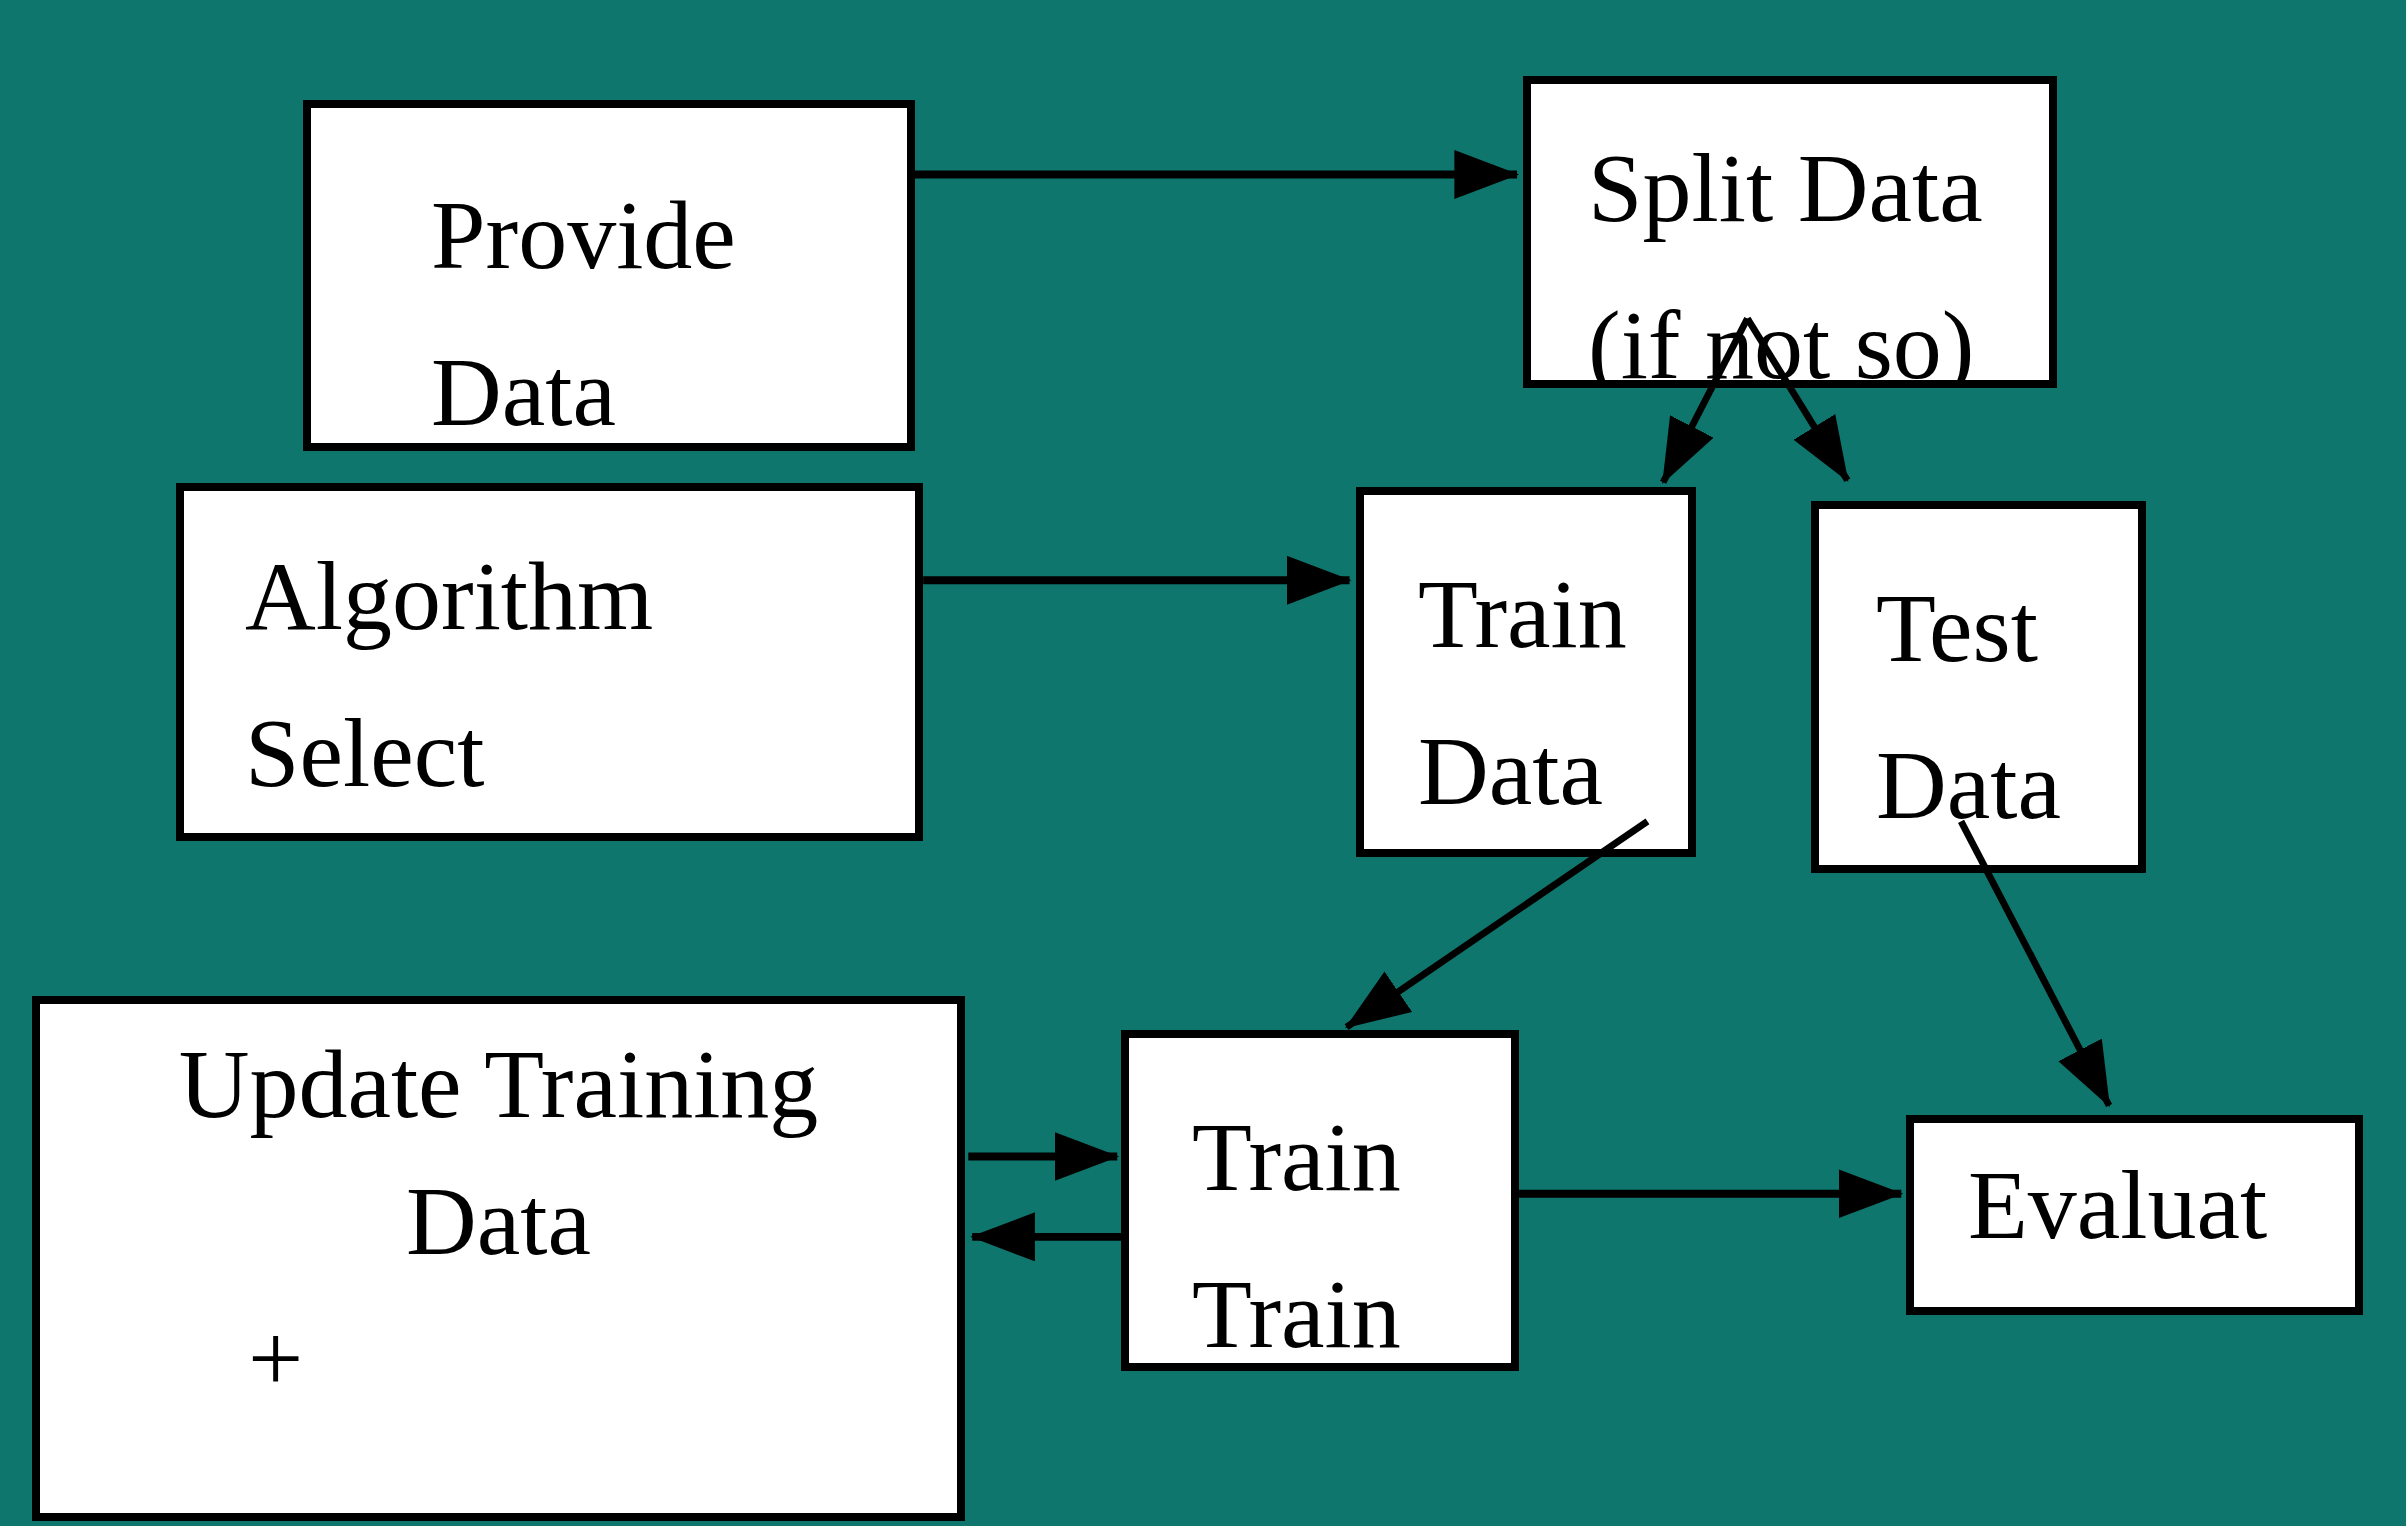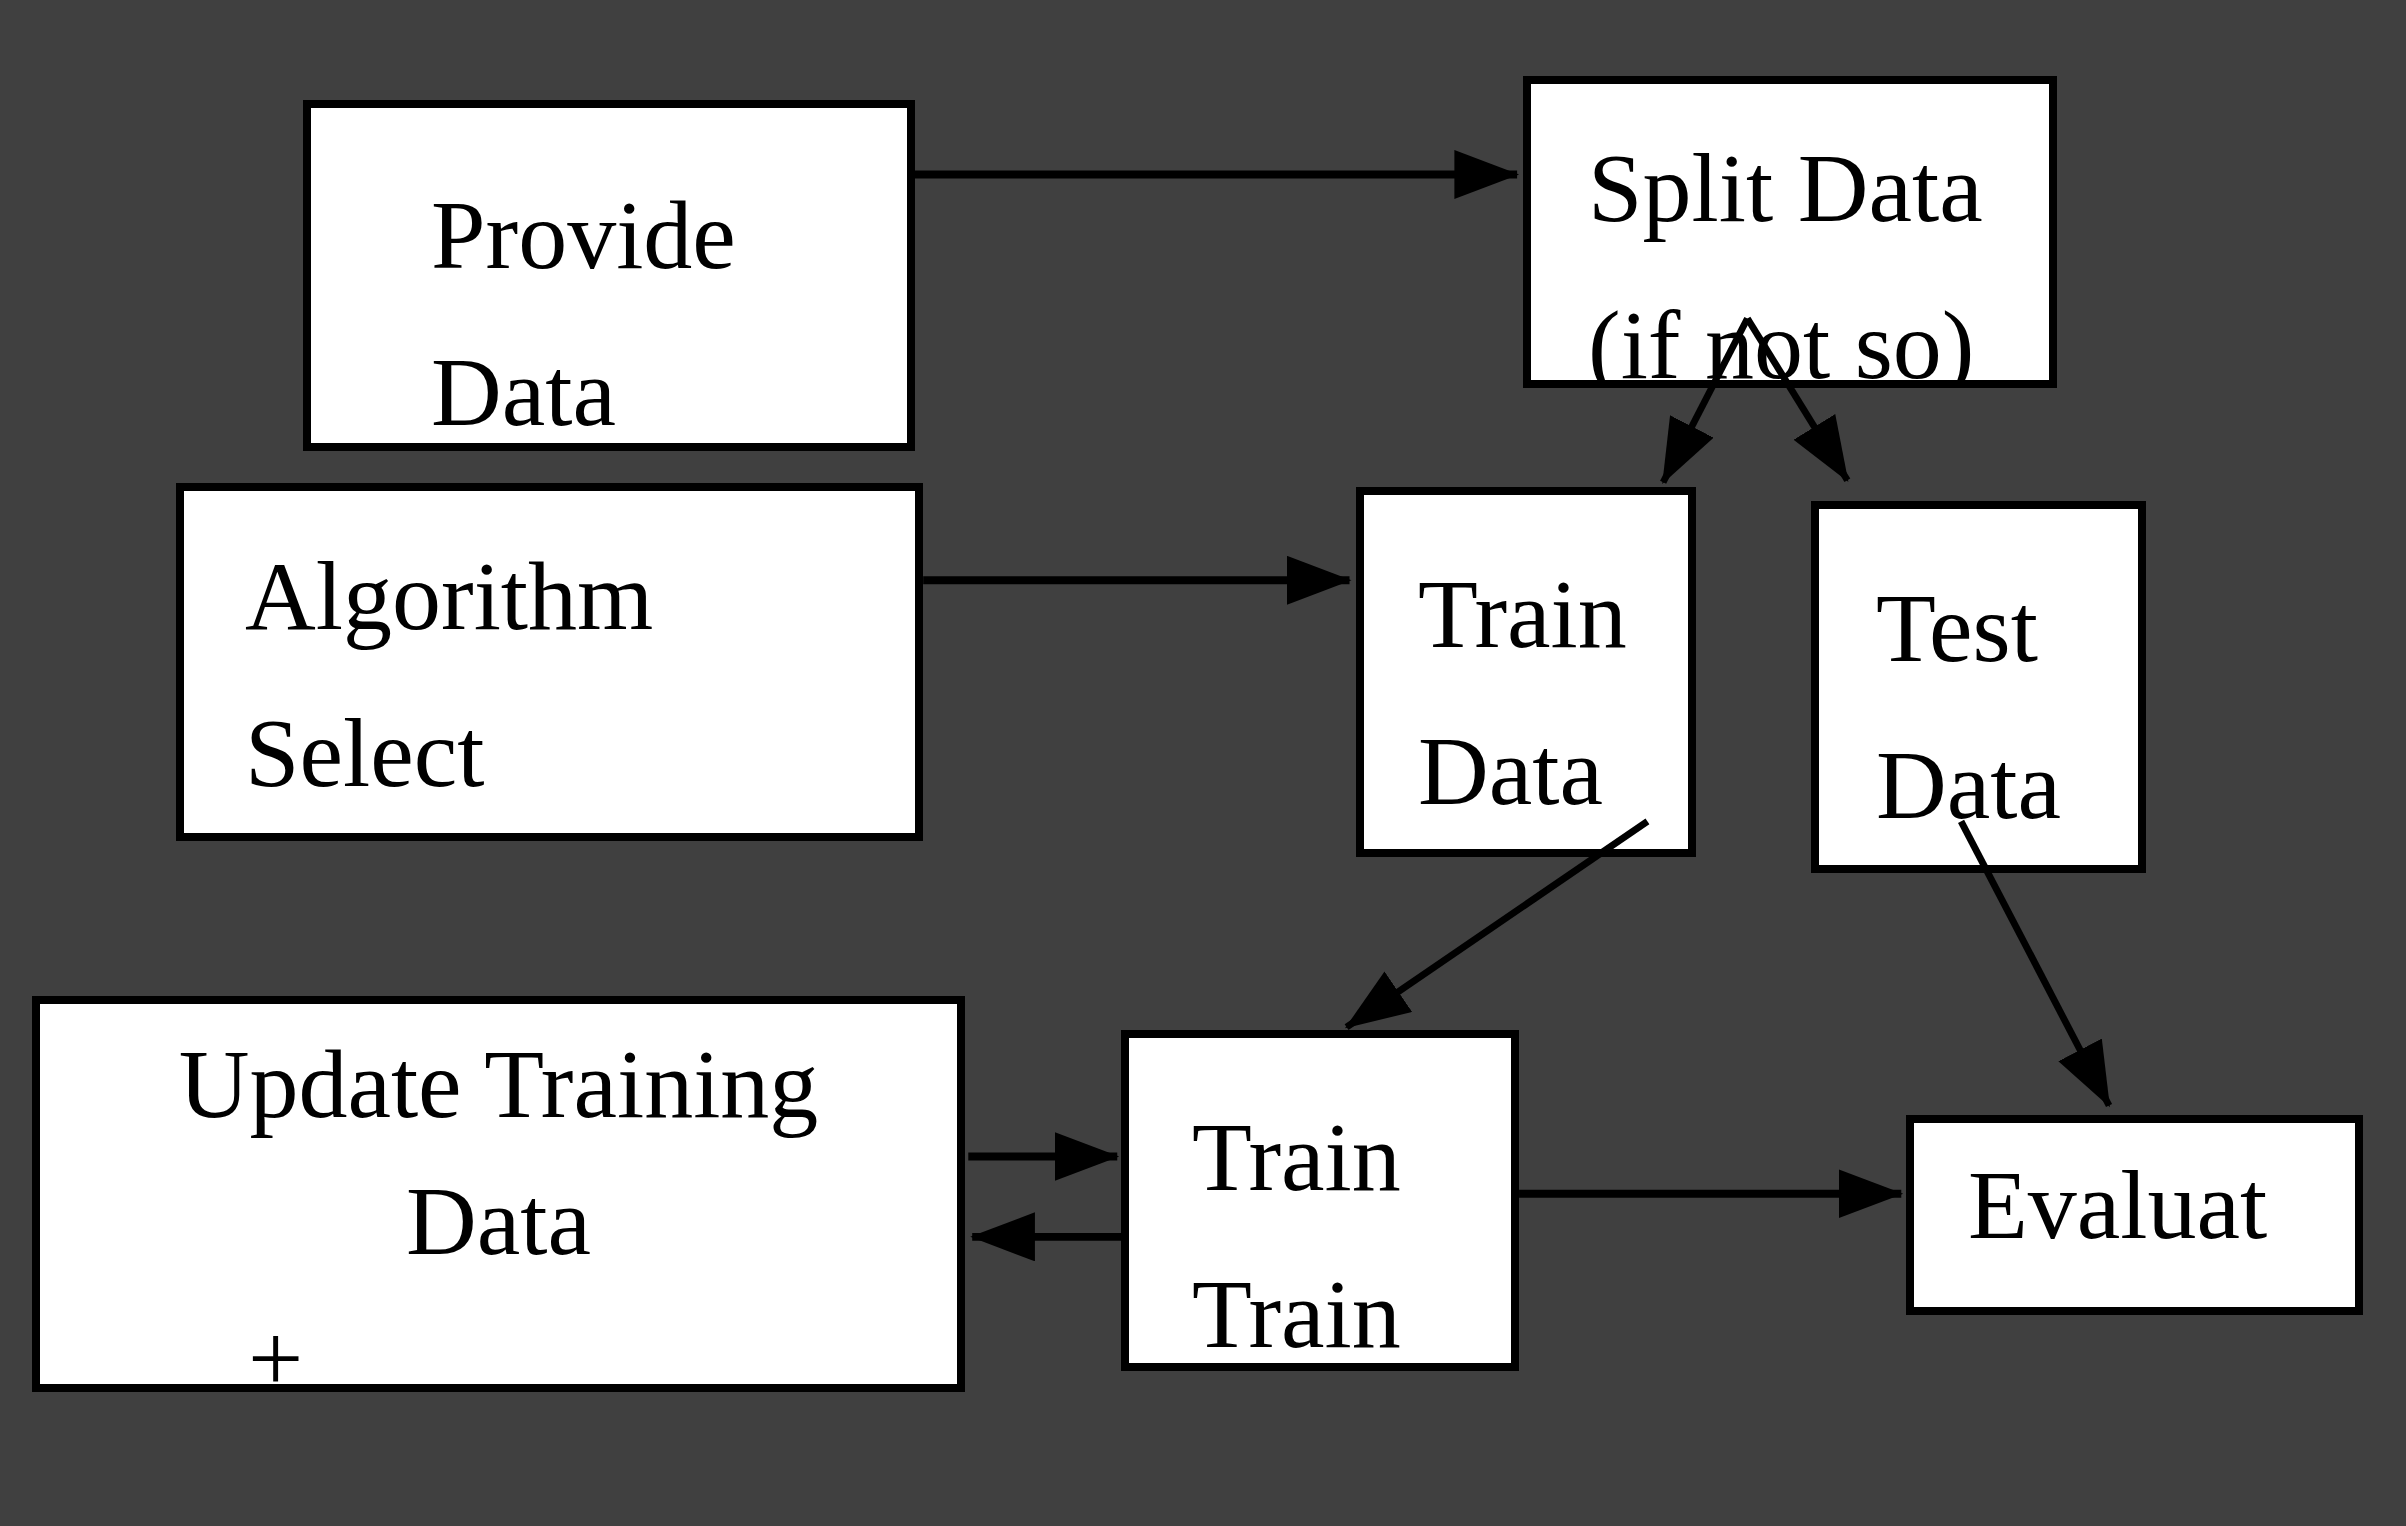--- a/index.html
+++ b/index.html
@@ -4,21 +4,21 @@
 <style>
   html, body {
     margin: 0;
     padding: 0;
     background: #ffffff;
   }
   .canvas {
     position: relative;
     width: 2406px;
     height: 1526px;
-    background: #404040;
+    background: #0f766e;
     font-family: "Liberation Serif", "DejaVu Serif", serif;
     color: #000000;
     overflow: hidden;
   }
   .box {
     position: absolute;
     border: 8.8px solid #000000;
     background: #ffffff;
     box-sizing: border-box;
     font-size: 98px;
@@ -26,21 +26,21 @@
     white-space: nowrap;
   }
   .line { display: block; }
 
   
   .provide   { left: 303px;  top: 100px;  width: 612px; height: 351px; padding: 49px 0 0 120px; }
   .split     { left: 1523px; top: 34px;   width: 534px; height: 312px; padding: 25.5px 0 0 57px; overflow: hidden; margin-top: 42px; }
   .select    { left: 176px;  top: 483px;  width: 747px; height: 358px; padding: 27.4px 0 0 61px; }
   .traindata { left: 1356px; top: 487px;  width: 340px; height: 370px; padding: 41px 0 0 54px; }
   .testdata  { left: 1811px; top: 485px;  width: 335px; height: 372px; padding: 41px 0 0 57px; margin-top: 16px; }
-  .update    { left: 32px;   top: 996px; width: 933px; height: 396px; padding: 11.8px 0 0 0; line-height: 137px; }
+  .update    { left: 32px;   top: 996px; width: 933px; height: 525px; padding: 11.8px 0 0 0; line-height: 137px; }
   .update .centered { text-align: center; }
   .update .bullet-row {
     display: flex;
     align-items: baseline;
     padding-left: 208px;
   }
   .update .bullet-row .gap { display: inline-block; width: 108px; }
   .trainmodel{ left: 1121px; top: 1030px; width: 398px; height: 341px; padding: 41px 0 0 63px; }
   .evaluat   { left: 1906px; top: 1115px; width: 457px; height: 200px; padding: 4px 0 0 54px; }
 

